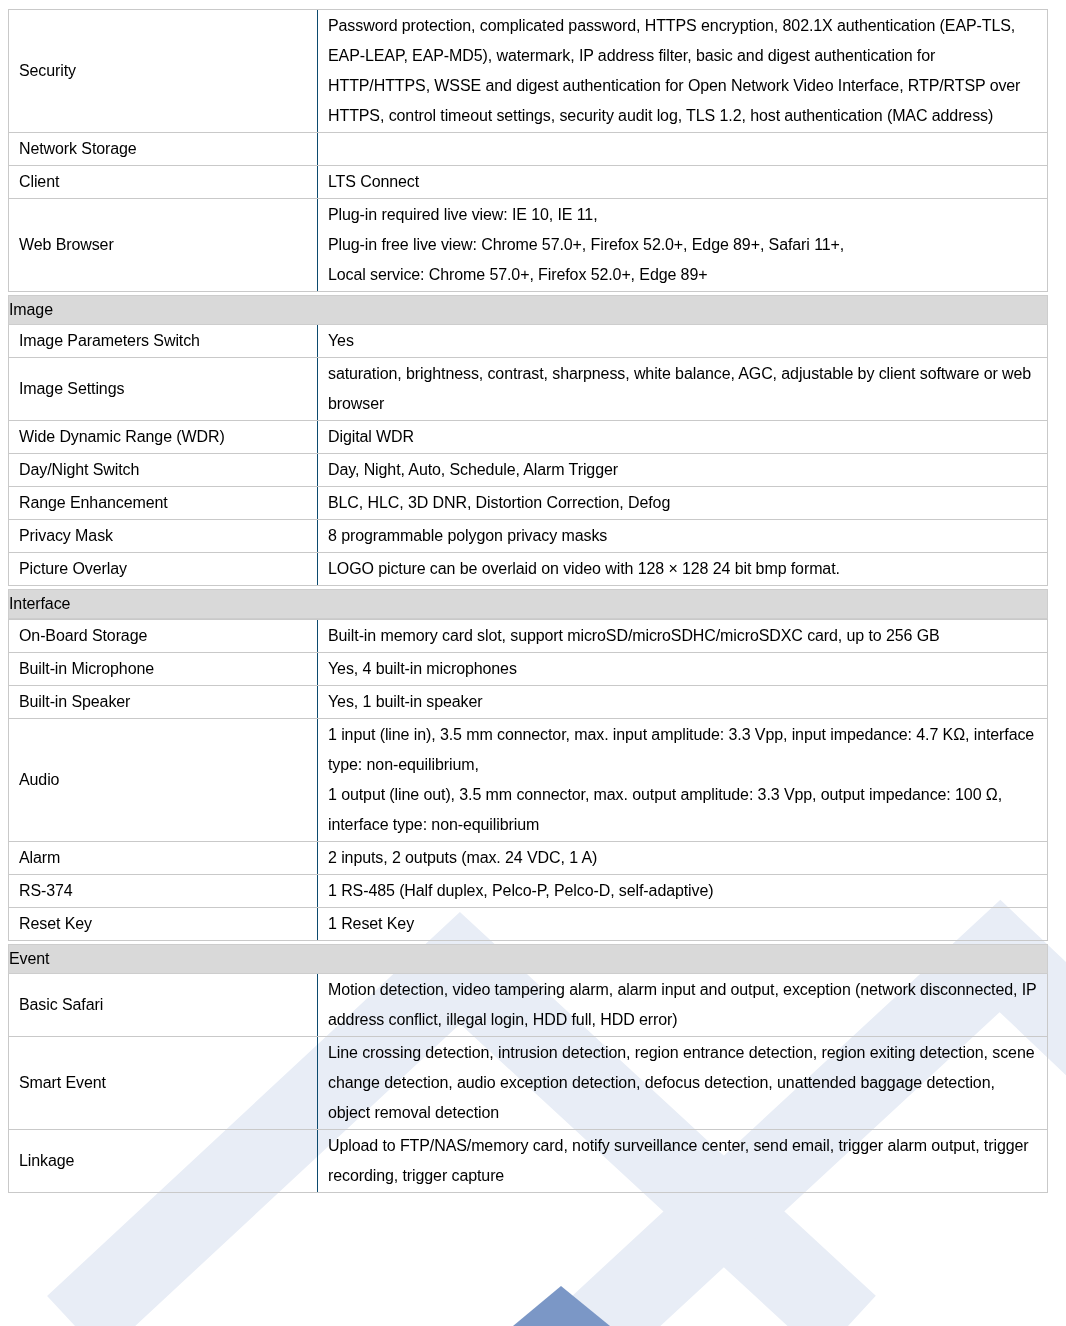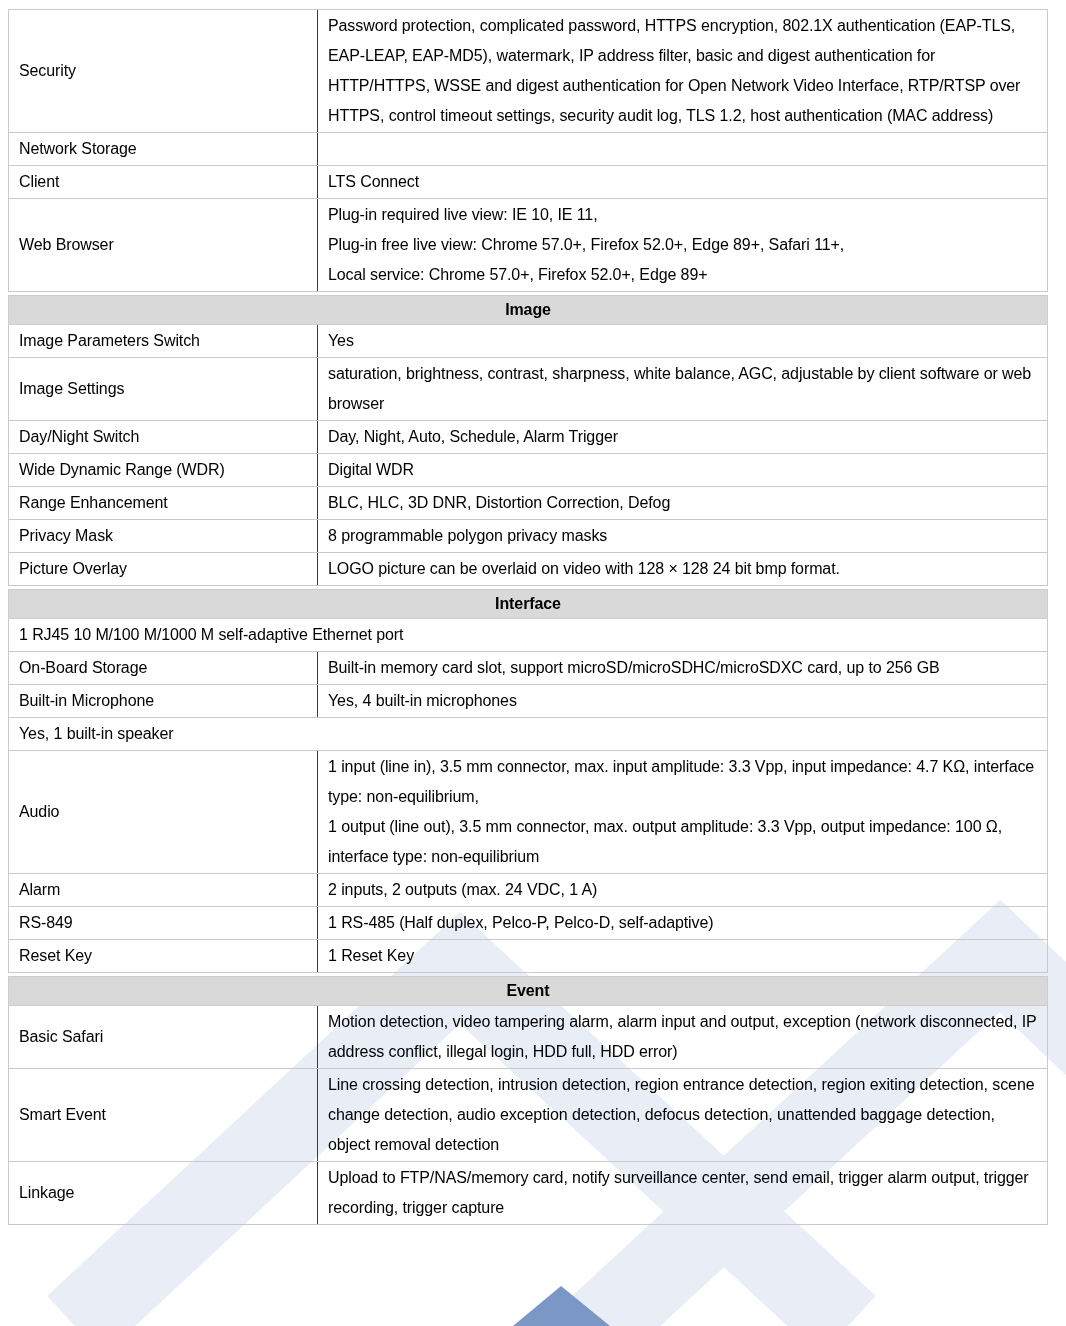--- a/index.html
+++ b/index.html
@@ -40,24 +40,23 @@
     border-bottom: 1px solid #c9c9c9;
     background: transparent;
   }
   .spec-table > .spec-row:first-child {
     border-top: 1px solid #c9c9c9;
   }
   .section-header {
     margin-top: 3px;
     background: #d9d9d9;
     border: 1px solid #cdcdcd;
-    font-weight: bold;
+    font-weight: normal;
     line-height: 26px;
     padding: 1px 0;
-    text-align: center;
   }
   .label-cell {
     width: 288px;
     flex: 0 0 288px;
     padding: 1px 10px 1px 10px;
     border-right: 1px solid #0c4a6e;
     display: flex;
     flex-direction: column;
     justify-content: center;
     line-height: 30px;
@@ -117,87 +116,85 @@
         <p>Yes</p>
       </div>
     </div>
     <div class="spec-row">
       <div class="label-cell">Image Settings</div>
       <div class="value-cell">
         <p>saturation, brightness, contrast, sharpness, white balance, AGC, adjustable by client software or web browser</p>
       </div>
     </div>
     <div class="spec-row">
+      <div class="label-cell">Wide Dynamic Range (WDR)</div>
+      <div class="value-cell">
+        <p>Digital WDR</p>
+      </div>
+    </div>
+    <div class="spec-row">
       <div class="label-cell">Day/Night Switch</div>
       <div class="value-cell">
         <p>Day, Night, Auto, Schedule, Alarm Trigger</p>
       </div>
     </div>
     <div class="spec-row">
-      <div class="label-cell">Wide Dynamic Range (WDR)</div>
-      <div class="value-cell">
-        <p>Digital WDR</p>
-      </div>
-    </div>
-    <div class="spec-row">
       <div class="label-cell">Range Enhancement</div>
       <div class="value-cell">
         <p>BLC, HLC, 3D DNR, Distortion Correction, Defog</p>
       </div>
     </div>
     <div class="spec-row">
       <div class="label-cell">Privacy Mask</div>
       <div class="value-cell">
         <p>8 programmable polygon privacy masks</p>
       </div>
     </div>
     <div class="spec-row">
       <div class="label-cell">Picture Overlay</div>
       <div class="value-cell">
         <p>LOGO picture can be overlaid on video with 128 × 128 24 bit bmp format.</p>
       </div>
     </div>
     <div class="section-header">Interface</div>
     <div class="spec-row">
-      <div class="value-cell">
-        <p>1 RJ45 10 M/100 M/1000 M self-adaptive Ethernet port</p>
-      </div>
     </div>
     <div class="spec-row">
       <div class="label-cell">On-Board Storage</div>
       <div class="value-cell">
         <p>Built-in memory card slot, support microSD/microSDHC/microSDXC card, up to 256 GB</p>
       </div>
     </div>
     <div class="spec-row">
       <div class="label-cell">Built-in Microphone</div>
       <div class="value-cell">
         <p>Yes, 4 built-in microphones</p>
       </div>
     </div>
     <div class="spec-row">
+      <div class="label-cell">Built-in Speaker</div>
       <div class="value-cell">
         <p>Yes, 1 built-in speaker</p>
       </div>
     </div>
     <div class="spec-row">
       <div class="label-cell">Audio</div>
       <div class="value-cell">
         <p>1 input (line in), 3.5 mm connector, max. input amplitude: 3.3 Vpp, input impedance: 4.7 KΩ, interface type: non-equilibrium,</p>
         <p>1 output (line out), 3.5 mm connector, max. output amplitude: 3.3 Vpp, output impedance: 100 Ω, interface type: non-equilibrium</p>
       </div>
     </div>
     <div class="spec-row">
       <div class="label-cell">Alarm</div>
       <div class="value-cell">
         <p>2 inputs, 2 outputs (max. 24 VDC, 1 A)</p>
       </div>
     </div>
     <div class="spec-row">
-      <div class="label-cell">RS-849</div>
+      <div class="label-cell">RS-374</div>
       <div class="value-cell">
         <p>1 RS-485 (Half duplex, Pelco-P, Pelco-D, self-adaptive)</p>
       </div>
     </div>
     <div class="spec-row">
       <div class="label-cell">Reset Key</div>
       <div class="value-cell">
         <p>1 Reset Key</p>
       </div>
     </div>

